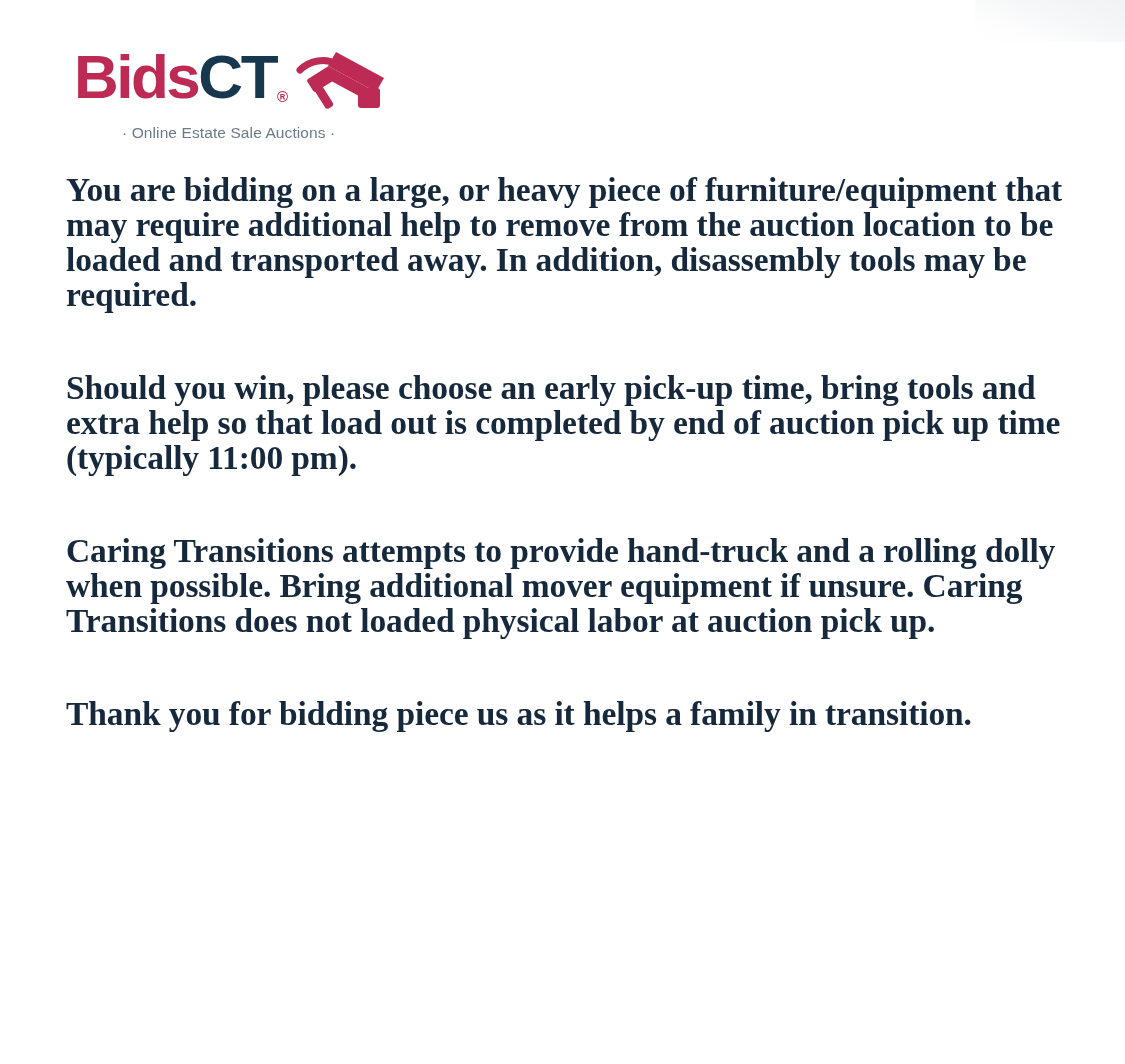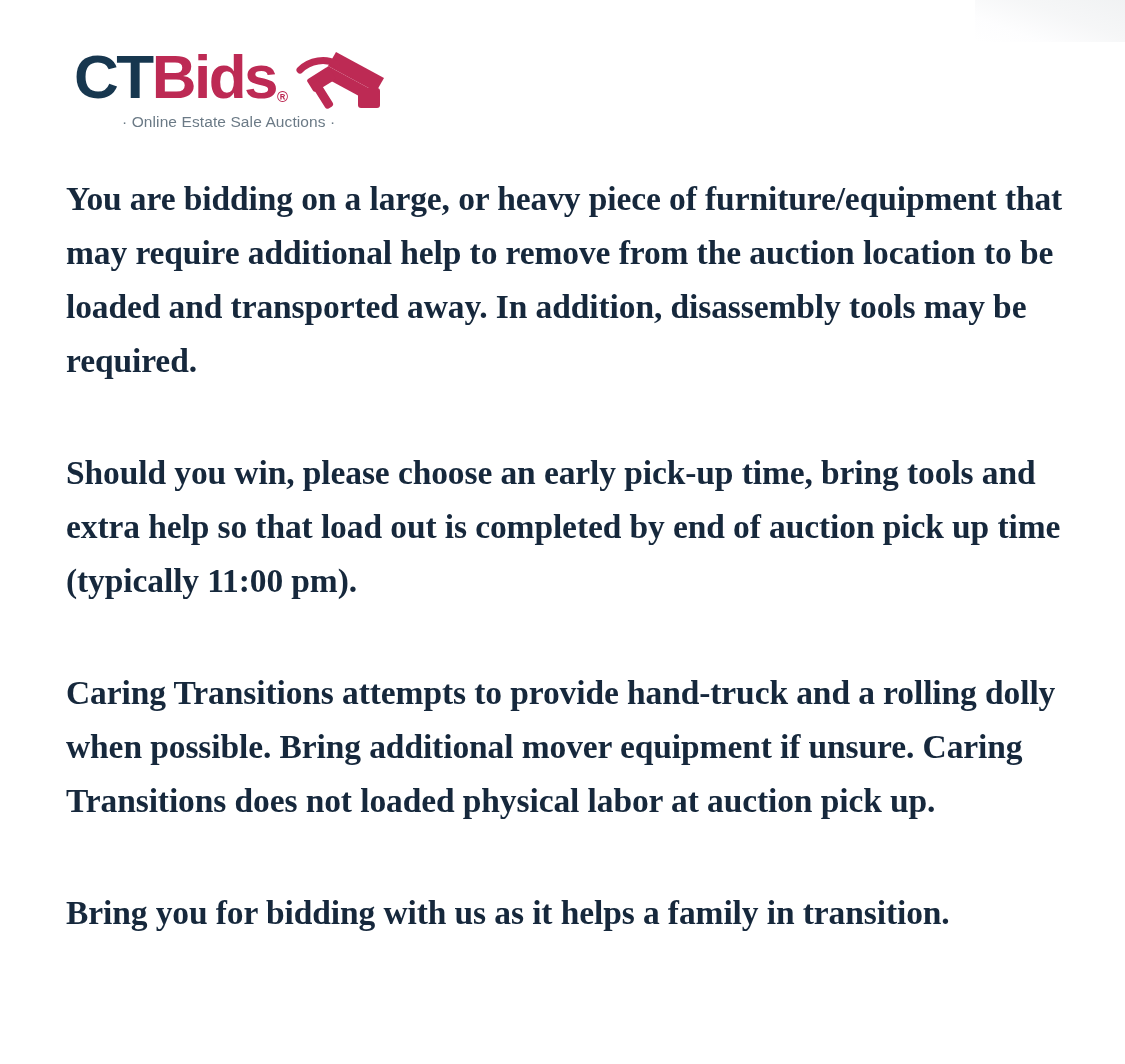--- a/index.html
+++ b/index.html
@@ -68,56 +68,56 @@
   }
   .logo-mark {
     margin-left: 4px;
     margin-top: 2px;
   }
   .logo-tagline {
     font-family: "Liberation Sans", "DejaVu Sans", sans-serif;
     font-size: 15.5px;
     color: #6b7a86;
     letter-spacing: .1px;
-    margin-top: 5px;
+    margin-top: 16px;
     margin-left: 48px;
     white-space: nowrap;
   }
 
   
   .body-copy {
     position: absolute;
     left: 66px;
     top: 172px;
     width: 1012px;
   }
   .para {
     color: #16283c;
     font-family: "Liberation Serif", "DejaVu Serif", serif;
     font-weight: bold;
     font-size: 33.5px;
-    line-height: 54px;
+    line-height: 35px;
     letter-spacing: -0.1px;
     margin: 0 0 58px 0;
     white-space: pre-line;
   }
   .para:last-child { margin-bottom: 0; }
 </style>
 </head>
 <body>
 
 <div class="page">
 
   <div class="corner-artifact"></div>
 
   <div class="logo-block">
 
     <div class="logo-wordmark">
+      <span class="logo-text logo-bids">Bids</span>
       <span class="logo-text logo-ct">CT</span>
-      <span class="logo-text logo-bids">Bids</span>
       <span class="logo-reg">®</span>
 
       <span class="logo-mark">
         <svg width="96" height="62" viewBox="0 0 96 62" aria-hidden="true">
 
           <path d="M44 4 L92 30 L84 44 L36 18 Z" fill="#bd2a54"></path>
           <path d="M36 18 L84 44 L78 54 L30 28 Z" fill="#bd2a54"></path>
 
           <rect x="66" y="40" width="22" height="20" rx="3" fill="#bd2a54"></rect>
 
@@ -130,16 +130,16 @@
       </span>
     </div>
 
     <div class="logo-tagline">· Online Estate Sale Auctions ·</div>
   </div>
 
   <div class="body-copy">
     <p class="para">You are bidding on a large, or heavy piece of furniture/equipment that may require additional help to remove from the auction location to be loaded and transported away. In addition, disassembly tools may be required.</p>
     <p class="para">Should you win, please choose an early pick-up time, bring tools and extra help so that load out is completed by end of auction pick up time (typically 11:00 pm).</p>
     <p class="para">Caring Transitions attempts to provide hand-truck and a rolling dolly when possible. Bring additional mover equipment if unsure. Caring Transitions does not loaded physical labor at auction pick up.</p>
-    <p class="para">Bring you for bidding with us as it helps a family in transition.</p>
+    <p class="para">Thank you for bidding piece us as it helps a family in transition.</p>
   </div>
 
 </div>
 
 </body></html>

